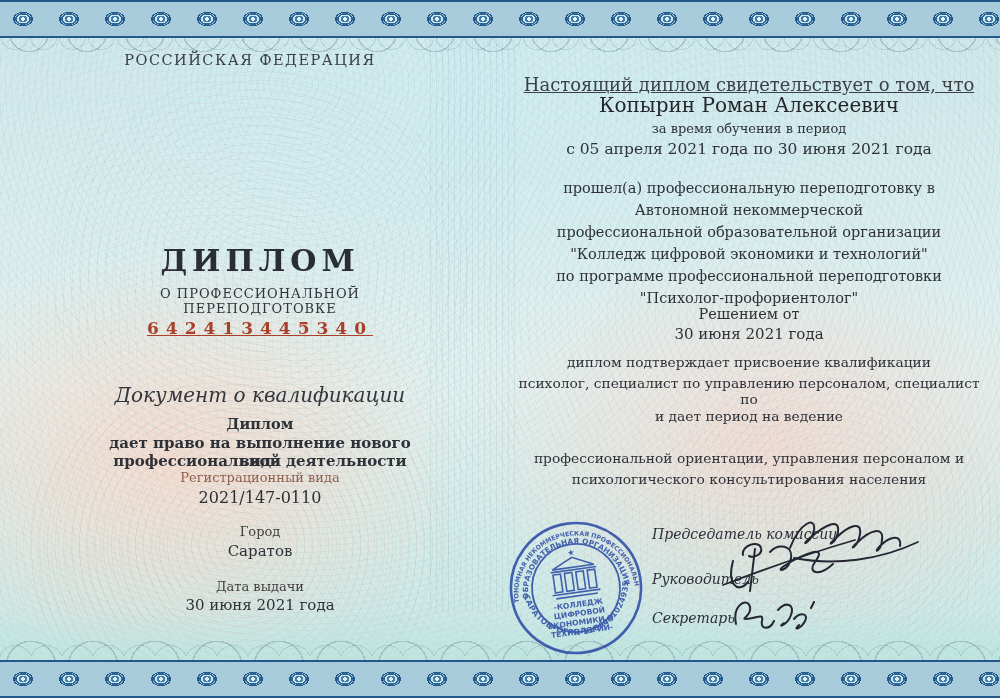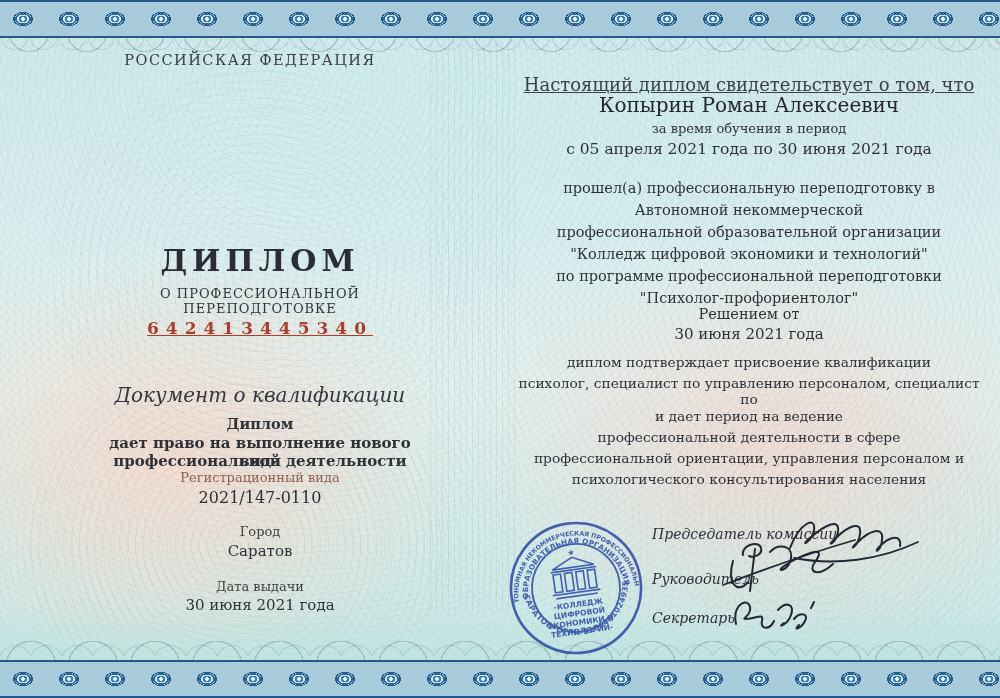--- a/index.html
+++ b/index.html
@@ -120,21 +120,20 @@
   <div class="abs rightcol train t0 ctr">прошел(а) профессиональную переподготовку в</div>
   <div class="abs rightcol train t2 ctr">профессиональной образовательной организации</div>
   <div class="abs rightcol train t3 ctr">"Колледж цифровой экономики и технологий"</div>
   <div class="abs rightcol train t4 ctr">по программе профессиональной переподготовки</div>
   <div class="abs rightcol train t5 ctr">"Психолог-профориентолог"</div>
   <div class="abs rightcol declabel ctr">Решением от</div>
   <div class="abs rightcol decdate ctr">30 июня 2021 года</div>
   <div class="abs rightcol qual q0 ctr">диплом подтверждает присвоение квалификации</div>
   <div class="abs rightcol qual q1 ctr">психолог, специалист по управлению персоналом, специалист по</div>
   <div class="abs rightcol qual r0 ctr">и дает период на ведение</div>
-  <div class="abs rightcol qual r1 ctr">профессиональной деятельности в сфере</div>
   <div class="abs rightcol qual r2 ctr">профессиональной ориентации, управления персоналом и</div>
   <div class="abs rightcol qual r3 ctr">психологического консультирования населения</div>
 
   <div class="abs sig-label sl0">Председатель комиссии</div>
   <div class="abs sig-label sl1">Руководитель</div>
   <div class="abs sig-label sl2">Секретарь</div>
 
   <svg class="sigsvg" style="left:780px;top:508px;" width="150" height="60" viewBox="0 0 150 60">
     <path d="M10 40 C20 14 36 8 34 22 C32 34 18 40 30 30 C46 16 60 10 58 24 C56 36 44 40 56 30 C68 18 82 12 80 26 C78 40 66 44 78 34 C90 22 104 18 102 32 C101 44 92 46 100 38 C110 28 122 26 120 38" fill="none" stroke="#232733" stroke-width="2" stroke-linecap="round"></path>
     <path d="M14 50 C55 58 100 52 138 34" fill="none" stroke="#232733" stroke-width="1.8" stroke-linecap="round"></path>

